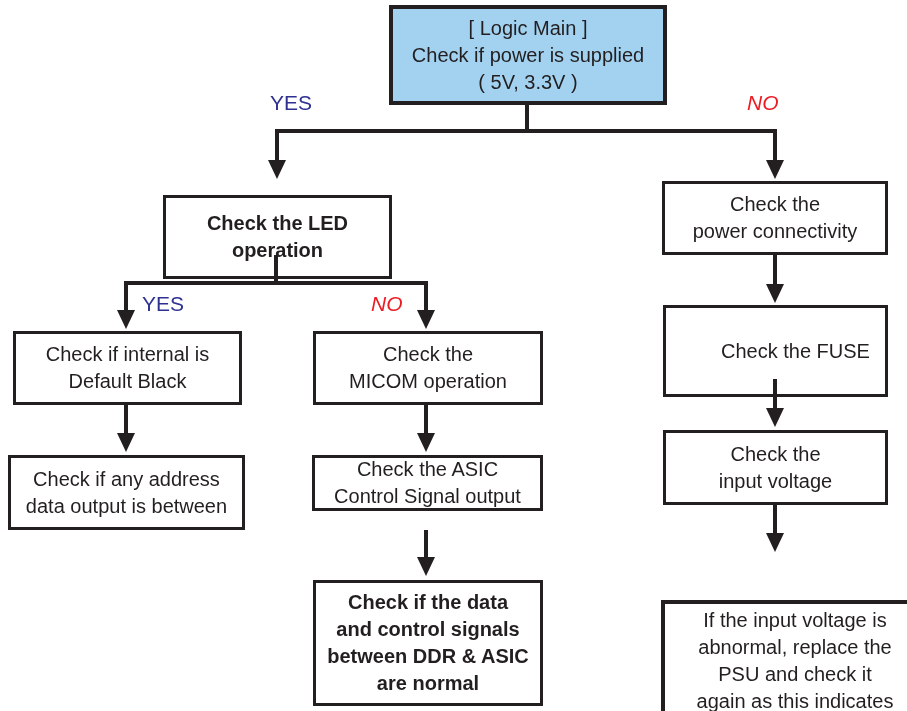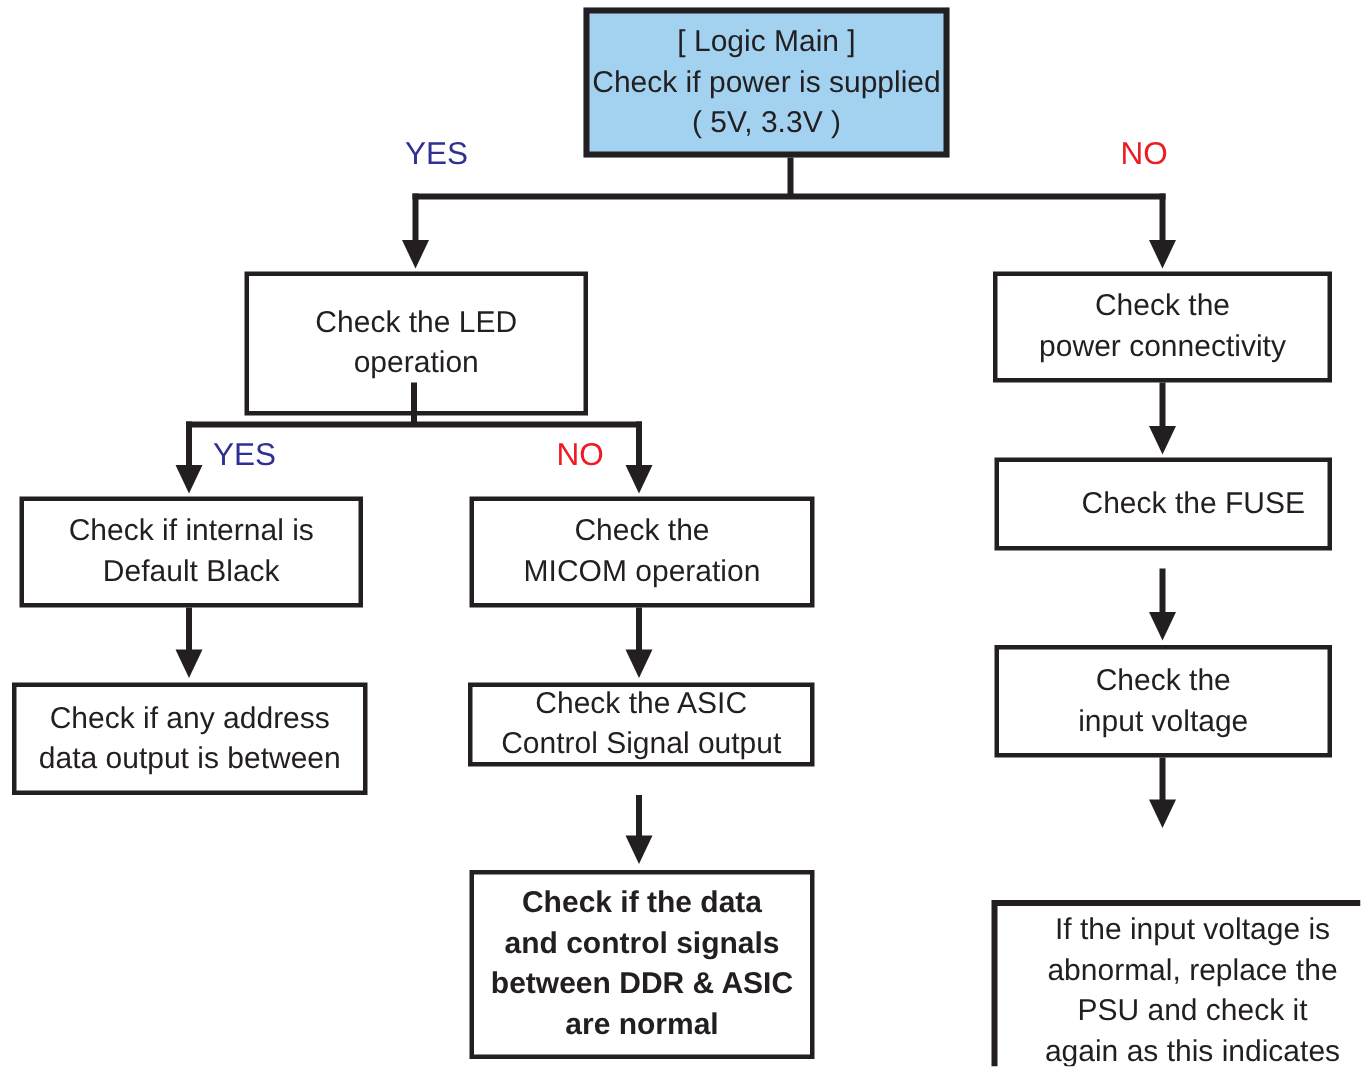--- a/index.html
+++ b/index.html
@@ -56,44 +56,44 @@
     border-left: 9px solid transparent;
     border-right: 9px solid transparent;
     border-top: 19px solid var(--line);
   }
   .branch-label {
     position: absolute;
     font-size: 21px;
     line-height: 21px;
   }
   .branch-label.yes { color: var(--yes-label); text-align: center; }
-  .branch-label.no  { color: var(--no-label); }
+  .branch-label.no  { color: var(--no-label); font-style: italic; }
 </style>
 </head>
 <body>
 
 <div class="flowchart">
 
-  <div class="box root" style="left:389px; top:5px; width:244px; height:100px;">
+  <div class="box root" style="left:389px; top:5px; width:278px; height:100px;">
     <span>[ Logic Main ]
 Check if power is supplied
 ( 5V, 3.3V )</span>
   </div>
 
   <div class="vline" style="left:525px; top:105px; height:26px;"></div>
   <div class="hline" style="left:275px; top:129px; width:502px;"></div>
   <div class="vline" style="left:275px; top:129px; height:32px;"></div>
   <div class="arrowhead" style="left:268px; top:160px;"></div>
   <div class="vline" style="left:773px; top:129px; height:32px;"></div>
   <div class="arrowhead" style="left:766px; top:160px;"></div>
 
   <span class="branch-label yes" style="left:270px; top:92px;">YES</span>
   <span class="branch-label no" style="left:747px; top:92px;">NO</span>
 
-  <div class="box" style="left:163px; top:181px; width:229px; height:96px;">
+  <div class="box" style="left:163px; top:195px; width:229px; height:84px;font-weight:bold;">
     <span>Check the LED
 operation</span>
   </div>
 
   <div class="box" style="left:662px; top:181px; width:226px; height:74px;">
     <span>Check the
 power connectivity</span>
   </div>
 
   <div class="vline" style="left:274px; top:255px; height:28px;"></div>
@@ -131,21 +131,21 @@
   <div class="arrowhead" style="left:417px; top:557px;"></div>
   <div class="box" style="left:313px; top:580px; width:230px; height:126px;font-weight:bold;">
     <span>Check if the data
 and control signals
 between DDR &amp; ASIC
 are normal</span>
   </div>
 
   <div class="vline" style="left:773px; top:255px; height:30px;"></div>
   <div class="arrowhead" style="left:766px; top:284px;"></div>
-  <div class="box" style="left:663px; top:305px; width:225px; height:62px;padding-left:40px;">
+  <div class="box" style="left:663px; top:305px; width:225px; height:92px;padding-left:40px;">
     <span>Check the FUSE</span>
   </div>
   <div class="vline" style="left:773px; top:379px; height:30px;"></div>
   <div class="arrowhead" style="left:766px; top:408px;"></div>
   <div class="box" style="left:663px; top:430px; width:225px; height:75px;">
     <span>Check the
 input voltage</span>
   </div>
   <div class="vline" style="left:773px; top:505px; height:29px;"></div>
   <div class="arrowhead" style="left:766px; top:533px;"></div>

